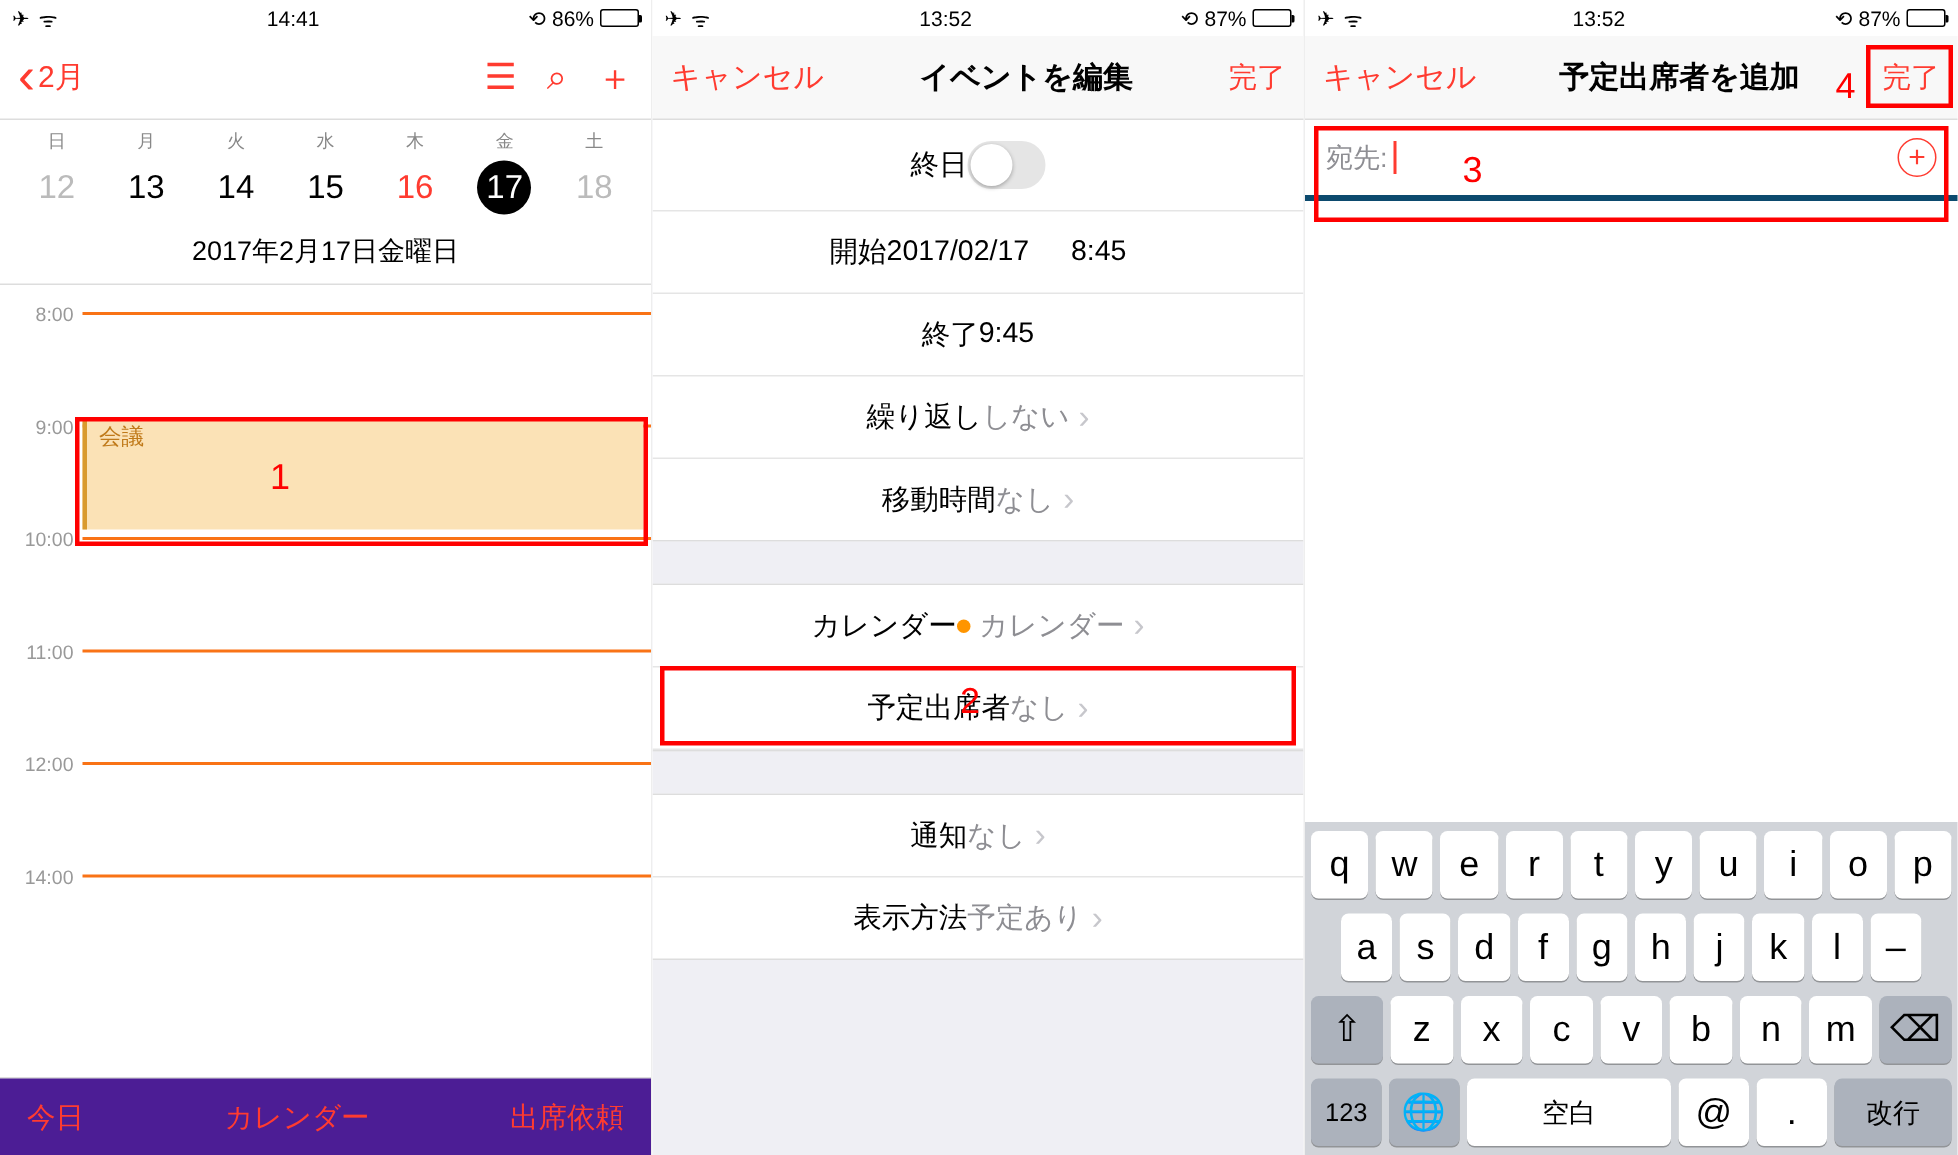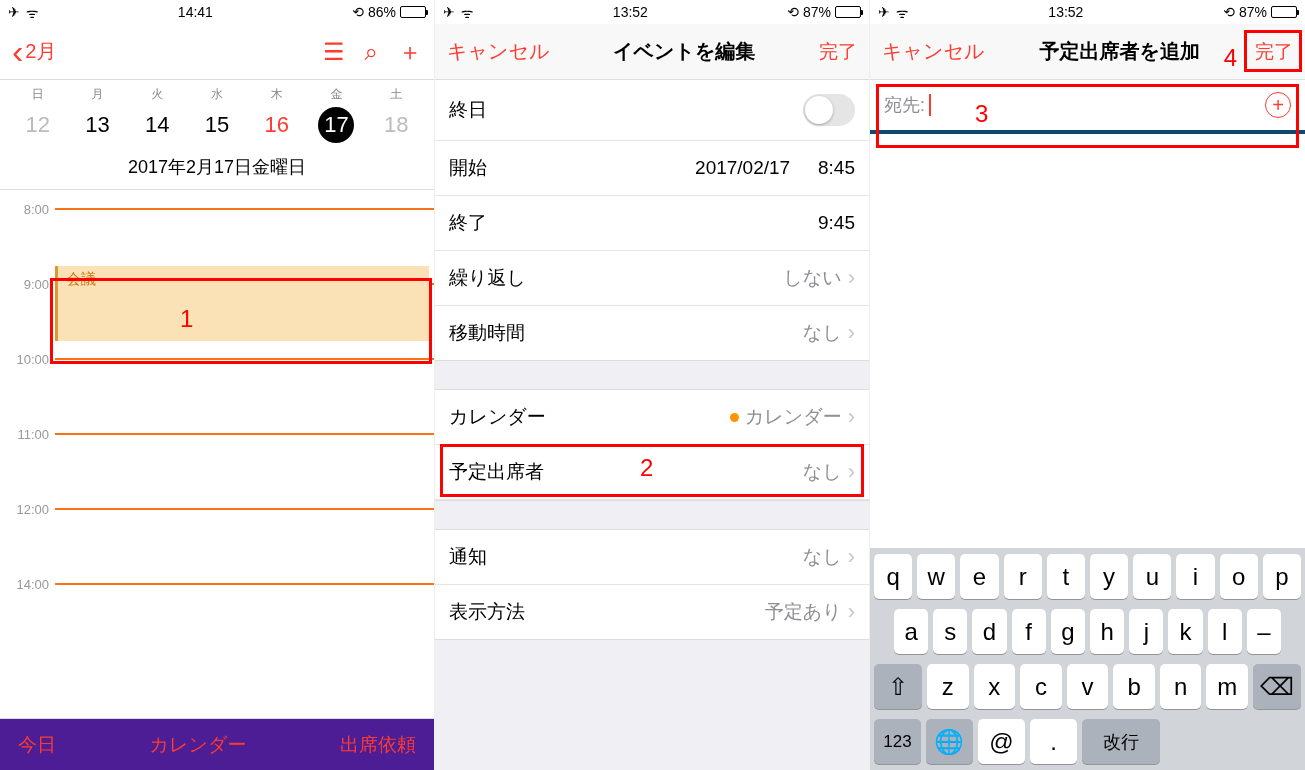--- a/index.html
+++ b/index.html
@@ -43,21 +43,21 @@
   .red-box { position: absolute; border: 3px solid #ff0000; z-index: 10; pointer-events: none; }
   .annotation { position: absolute; color: #ff0000; font-size: 24px; font-weight: 400; z-index: 11; }
 
   
   .toolbar { height: 52px; display: flex; align-items: center; justify-content: space-between; padding: 0 18px; border-top: 1px solid #ddd; background: #4c1d95; color: #ff3b30; font-size: 19px; }
 
   
   .list { flex: 1; background: #efeff4; overflow-y: hidden; }
   .section { background: #fff; border-top: 1px solid #ddd; border-bottom: 1px solid #ddd; margin-bottom: 28px; }
   .section.first { border-top: none; }
-  .row { display: flex; align-items: center; justify-content: space-between; padding: 14px 14px; font-size: 19px; color: #000; border-bottom: 1px solid #e5e5e5; position: relative; }
+  .row { display: flex; align-items: center; justify-content: center; padding: 14px 14px; font-size: 19px; color: #000; border-bottom: 1px solid #e5e5e5; position: relative; }
   .row:last-child { border-bottom: none; }
   .row-value { color: #8e8e93; font-size: 19px; display: flex; align-items: center; gap: 6px; }
   .chev { color: #c7c7cc; font-size: 22px; }
   .toggle { width: 52px; height: 32px; background: #e5e5e5; border-radius: 16px; position: relative; }
   .toggle::after { content: ''; position: absolute; width: 28px; height: 28px; background: #fff; border-radius: 50%; left: 2px; top: 2px; box-shadow: 0 1px 3px rgba(0,0,0,0.3); }
   .dot-orange { width: 9px; height: 9px; background: #ff9500; border-radius: 50%; display: inline-block; }
 
   
   .recipient-row { display: flex; align-items: center; padding: 12px 14px; font-size: 18px; color: #8e8e93; border-bottom: 4px solid #0c4a6e; position: relative; }
   .cursor { display: inline-block; width: 2px; height: 22px; background: #ff3b30; margin-left: 4px; }
@@ -142,21 +142,21 @@
         </div>
       <div class="hour-row">
           <div class="hour-label">11:00</div>
         </div>
       <div class="hour-row">
           <div class="hour-label">12:00</div>
         </div>
       <div class="hour-row">
           <div class="hour-label">14:00</div>
         </div>
-      <div class="event" style="top:76px; height:75px;">
+      <div class="event" style="top:88px; height:75px;">
         <span>会議</span>
       </div>
       <div class="red-box" style="top:88px; left:50px; right:2px; height:86px;"></div>
       <div class="annotation" style="top:115px; left:180px;">1</div>
     </div>
 
     <div class="toolbar">
       <span>今日</span>
       <span>カレンダー</span>
       <span>出席依頼</span>
@@ -321,20 +321,21 @@
         <div class="key">c</div>
         <div class="key">v</div>
         <div class="key">b</div>
         <div class="key">n</div>
         <div class="key">m</div>
         <div class="key special del">⌫</div>
       </div>
       <div class="kb-bottom">
         <div class="key special num">123</div>
         <div class="key special globe">🌐</div>
+        <div class="key space">空白</div>
         <div class="key at">@</div>
         <div class="key dot">.</div>
         <div class="key special return">改行</div>
       </div>
     </div>
   </div>
 
 </div>
 
 </body></html>

